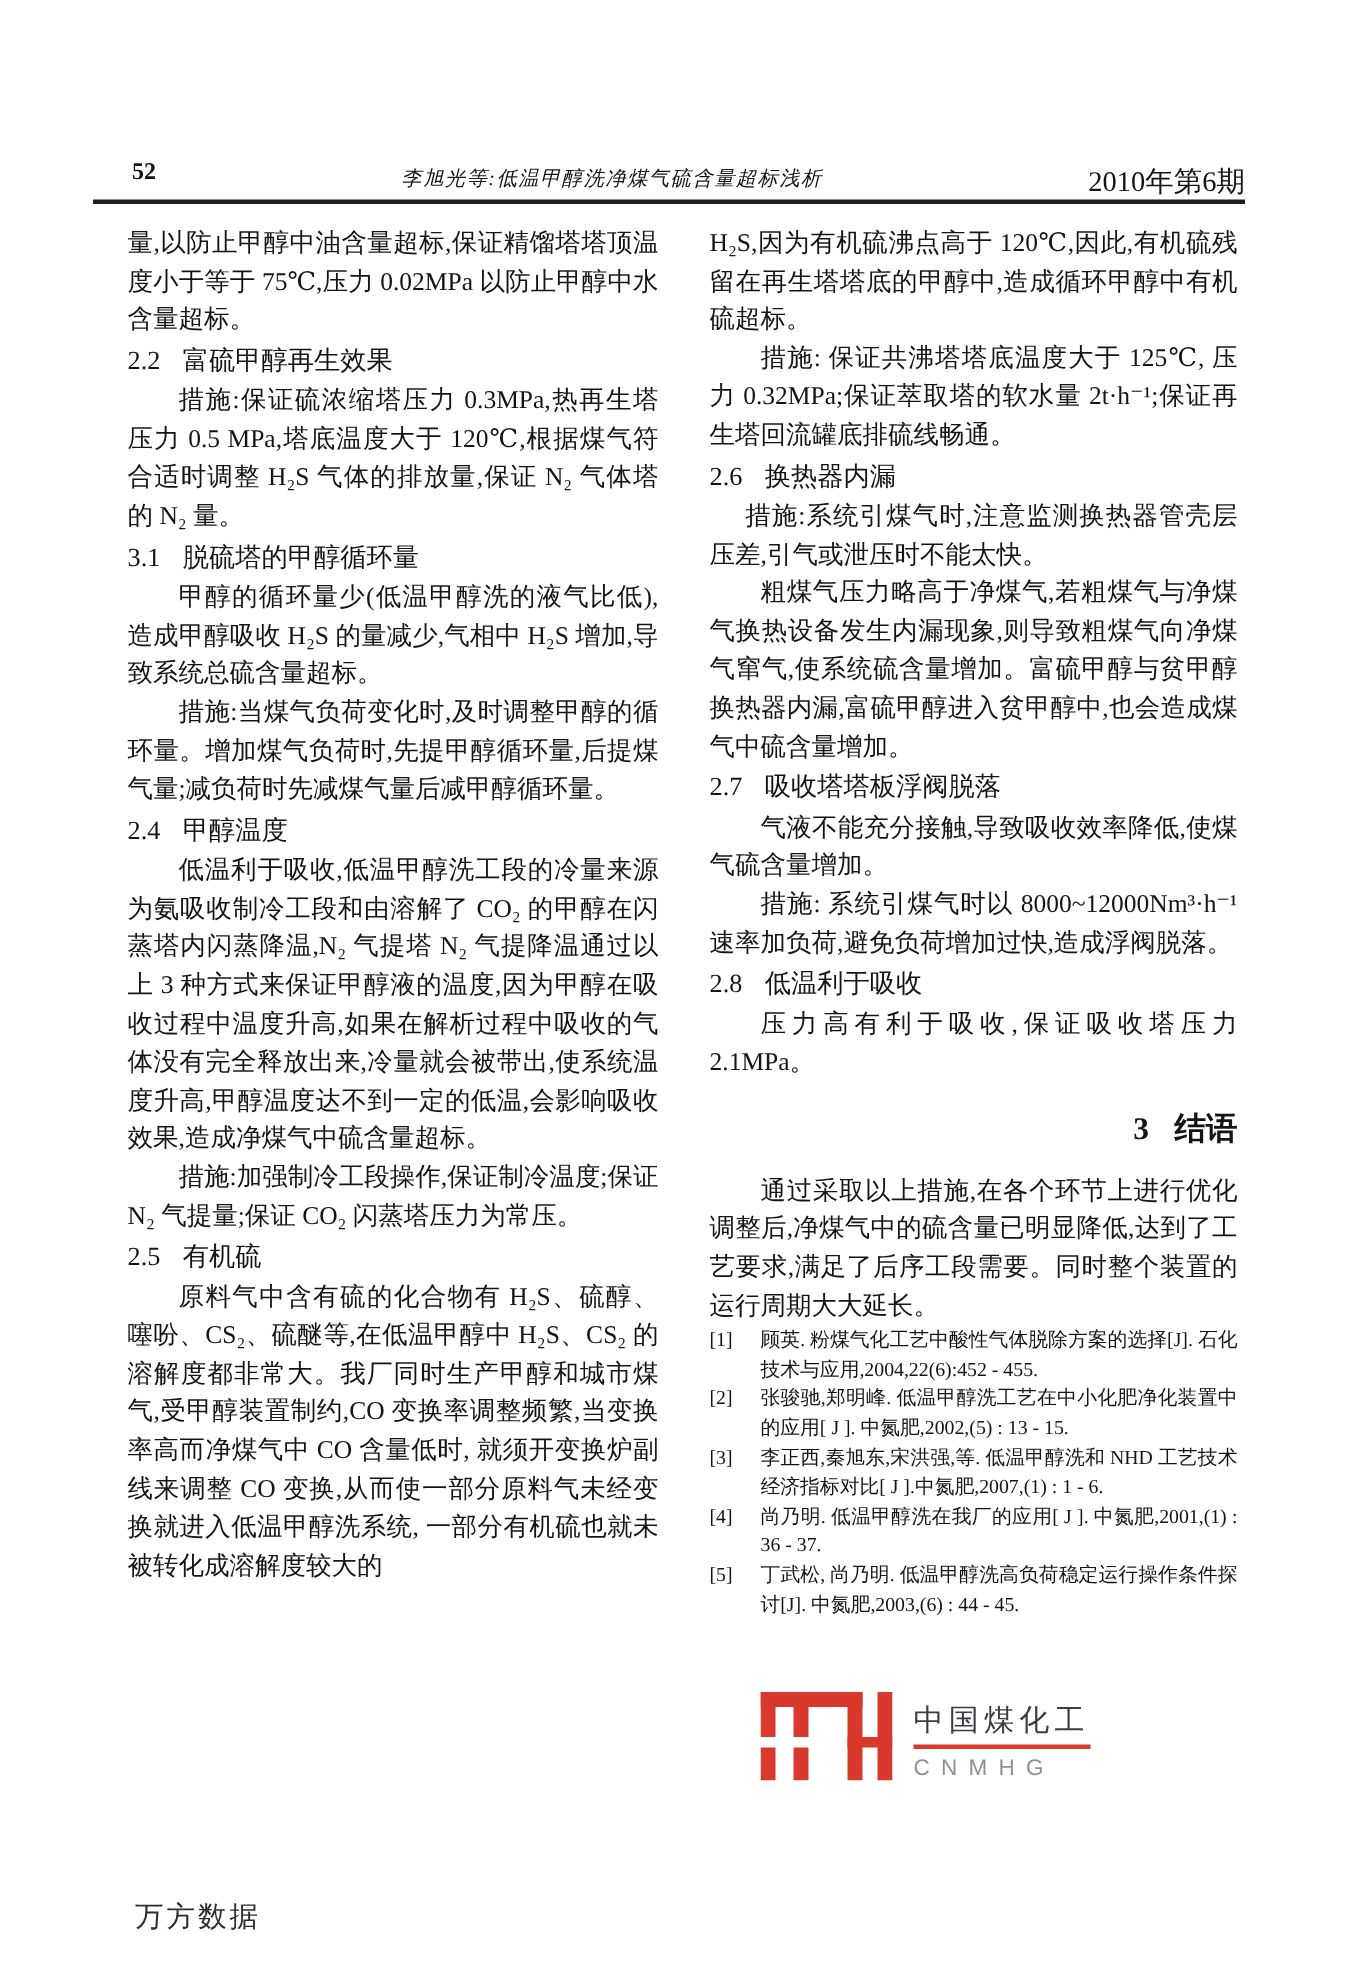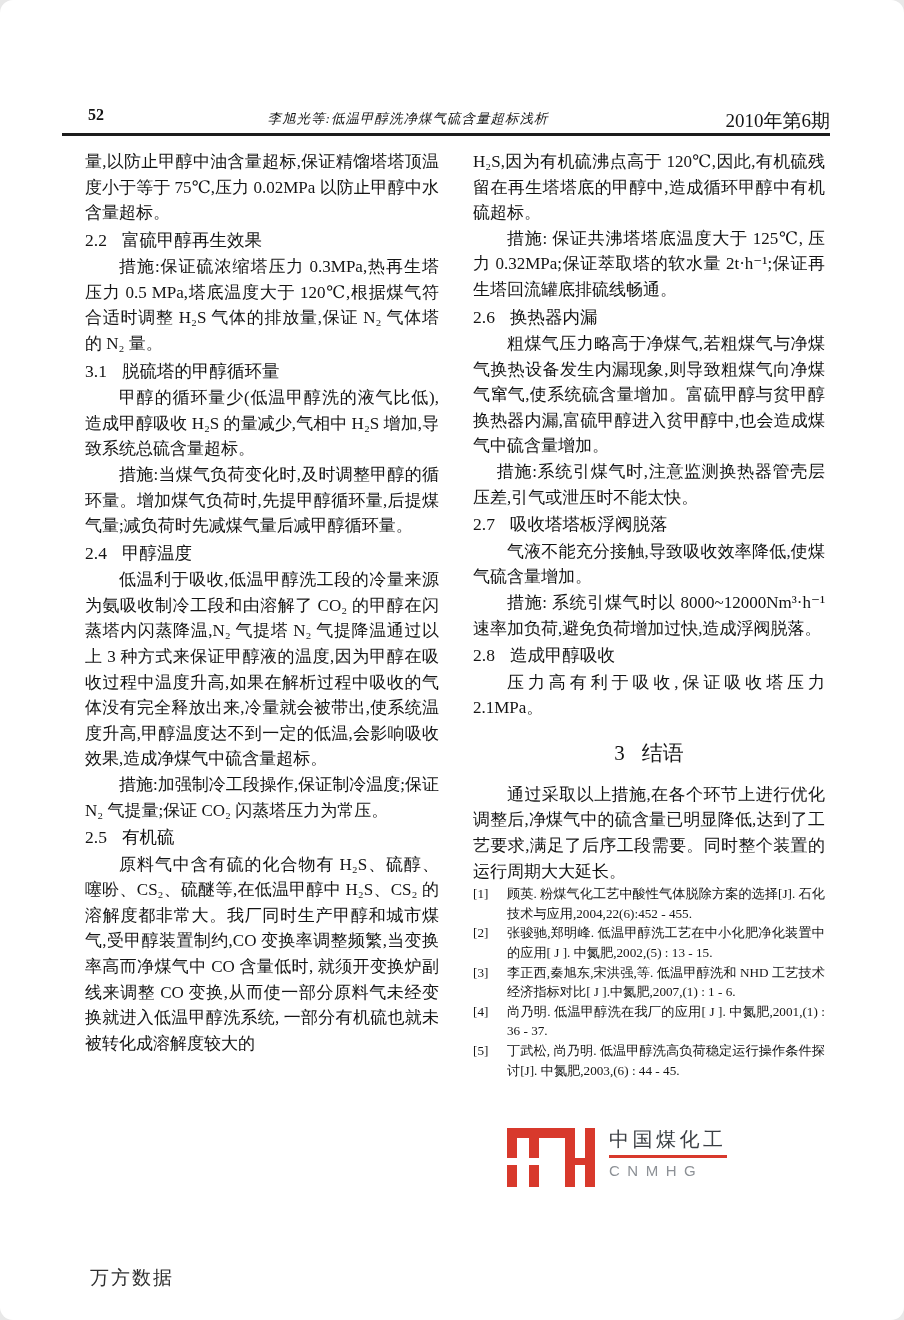--- a/index.html
+++ b/index.html
@@ -4,44 +4,43 @@
 <style>
   html,body{margin:0;padding:0;background:#e8e8e8;}
   #page{
     position:relative;
     width:904px;height:1320px;
     margin:0 auto;
     background:#ffffff;
     font-family:"Liberation Serif","DejaVu Serif",serif;
     color:#141414;
     overflow:hidden;
-    border-radius:13px;
   }
   
   #hdr-pageno{position:absolute;left:88px;top:106px;font-size:16px;font-weight:bold;}
   #hdr-title{position:absolute;left:0;top:110px;width:816px;text-align:center;font-size:13.5px;font-style:italic;letter-spacing:1px;}
   #hdr-issue{position:absolute;right:74px;top:108px;font-size:19px;}
   #hdr-rule{position:absolute;left:62px;top:133px;width:768px;height:2.5px;background:#1c1c1c;}
   
   .col{position:absolute;top:149px;font-size:17px;line-height:25.6px;text-align:justify;text-justify:inter-ideograph;}
   #col-left{left:85px;width:354px;}
   #col-right{left:473px;width:352px;}
   .para{margin:0;text-indent:2em;}
   .para.noindent{text-indent:0;}
   .para.indent-sm{text-indent:1.4em;}
   .h2{margin:1px 0;font-family:"Liberation Sans","DejaVu Sans",sans-serif;font-weight:normal;font-size:17.5px;line-height:26.5px;text-align:left;}
   .h2 .num{margin-right:15px;font-family:"Liberation Serif",serif;}
-  .h1{margin:18px 0 15px 0;font-family:"Liberation Sans","DejaVu Sans",sans-serif;font-weight:normal;font-size:21px;line-height:27px;text-align:center;}
+  .h1{margin:18px 0 15px 0;font-family:"Liberation Sans","DejaVu Sans",sans-serif;font-weight:bold;font-size:21px;line-height:27px;text-align:right;}
   .h1 .num{margin-right:17px;font-family:"Liberation Serif",serif;}
   
   .refs-heading{margin:16px 0 7px 0;text-align:center;font-weight:bold;font-size:14.5px;word-spacing:9px;letter-spacing:2px;}
   .ref-item{position:relative;margin:0;padding-left:34px;font-size:13.2px;line-height:19.6px;text-align:justify;}
   .ref-label{position:absolute;left:0;top:0;}
   
-  #logo{position:absolute;left:507px;top:1128px;display:flex;align-items:flex-start;}
+  #logo{position:absolute;left:507px;top:1128px;display:flex;align-items:flex-end;}
   #logo-text{margin-left:14px;}
   #logo-cn{font-family:"Liberation Sans","DejaVu Sans",sans-serif;font-size:20px;letter-spacing:3.5px;color:#3a3e43;border-bottom:3px solid #d8392c;padding-bottom:5px;line-height:22px;}
   #logo-en{font-family:"Liberation Sans","DejaVu Sans",sans-serif;font-size:15px;letter-spacing:7.5px;color:#8d9196;margin-top:5px;line-height:16px;}
   #watermark{position:absolute;left:90px;top:1265px;font-family:"Liberation Sans","DejaVu Sans",sans-serif;font-size:19px;color:#2e2e2e;letter-spacing:2px;}
 </style>
 </head>
 <body>
 
 <div id="page">
 
@@ -61,26 +60,26 @@
     <p class="para">低温利于吸收,低温甲醇洗工段的冷量来源为氨吸收制冷工段和由溶解了 CO₂ 的甲醇在闪蒸塔内闪蒸降温,N₂ 气提塔 N₂ 气提降温通过以上 3 种方式来保证甲醇液的温度,因为甲醇在吸收过程中温度升高,如果在解析过程中吸收的气体没有完全释放出来,冷量就会被带出,使系统温度升高,甲醇温度达不到一定的低温,会影响吸收效果,造成净煤气中硫含量超标。</p>
     <p class="para">措施:加强制冷工段操作,保证制冷温度;保证 N₂ 气提量;保证 CO₂ 闪蒸塔压力为常压。</p>
     <p class="h2"><span class="num">2.5</span><span>有机硫</span></p>
     <p class="para">原料气中含有硫的化合物有 H₂S、硫醇、噻吩、CS₂、硫醚等,在低温甲醇中 H₂S、CS₂ 的溶解度都非常大。我厂同时生产甲醇和城市煤气,受甲醇装置制约,CO 变换率调整频繁,当变换率高而净煤气中 CO 含量低时, 就须开变换炉副线来调整 CO 变换,从而使一部分原料气未经变换就进入低温甲醇洗系统, 一部分有机硫也就未被转化成溶解度较大的</p>
   </div>
 
   <div class="col" id="col-right">
     <p class="para noindent">H₂S,因为有机硫沸点高于 120℃,因此,有机硫残留在再生塔塔底的甲醇中,造成循环甲醇中有机硫超标。</p>
     <p class="para">措施: 保证共沸塔塔底温度大于 125℃, 压力 0.32MPa;保证萃取塔的软水量 2t·h⁻¹;保证再生塔回流罐底排硫线畅通。</p>
     <p class="h2"><span class="num">2.6</span><span>换热器内漏</span></p>
+    <p class="para indent-sm">措施:系统引煤气时,注意监测换热器管壳层压差,引气或泄压时不能太快。</p>
     <p class="para">粗煤气压力略高于净煤气,若粗煤气与净煤气换热设备发生内漏现象,则导致粗煤气向净煤气窜气,使系统硫含量增加。富硫甲醇与贫甲醇换热器内漏,富硫甲醇进入贫甲醇中,也会造成煤气中硫含量增加。</p>
-    <p class="para indent-sm">措施:系统引煤气时,注意监测换热器管壳层压差,引气或泄压时不能太快。</p>
     <p class="h2"><span class="num">2.7</span><span>吸收塔塔板浮阀脱落</span></p>
     <p class="para">气液不能充分接触,导致吸收效率降低,使煤气硫含量增加。</p>
     <p class="para">措施: 系统引煤气时以 8000~12000Nm³·h⁻¹ 速率加负荷,避免负荷增加过快,造成浮阀脱落。</p>
-    <p class="h2"><span class="num">2.8</span><span>造成甲醇吸收</span></p>
+    <p class="h2"><span class="num">2.8</span><span>低温利于吸收</span></p>
     <p class="para">压力高有利于吸收,保证吸收塔压力 2.1MPa。</p>
     <p class="h1"><span class="num">3</span><span>结语</span></p>
     <p class="para">通过采取以上措施,在各个环节上进行优化调整后,净煤气中的硫含量已明显降低,达到了工艺要求,满足了后序工段需要。同时整个装置的运行周期大大延长。</p>
     <div class="ref-item"><span class="ref-label">[1]</span><span>顾英. 粉煤气化工艺中酸性气体脱除方案的选择[J]. 石化技术与应用,2004,22(6):452 - 455.</span></div>
     <div class="ref-item"><span class="ref-label">[2]</span><span>张骏驰,郑明峰. 低温甲醇洗工艺在中小化肥净化装置中的应用[ J ]. 中氮肥,2002,(5) : 13 - 15.</span></div>
     <div class="ref-item"><span class="ref-label">[3]</span><span>李正西,秦旭东,宋洪强,等. 低温甲醇洗和 NHD 工艺技术经济指标对比[ J ].中氮肥,2007,(1) : 1 - 6.</span></div>
     <div class="ref-item"><span class="ref-label">[4]</span><span>尚乃明. 低温甲醇洗在我厂的应用[ J ]. 中氮肥,2001,(1) : 36 - 37.</span></div>
     <div class="ref-item"><span class="ref-label">[5]</span><span>丁武松, 尚乃明. 低温甲醇洗高负荷稳定运行操作条件探讨[J]. 中氮肥,2003,(6) : 44 - 45.</span></div>
   </div>
 

